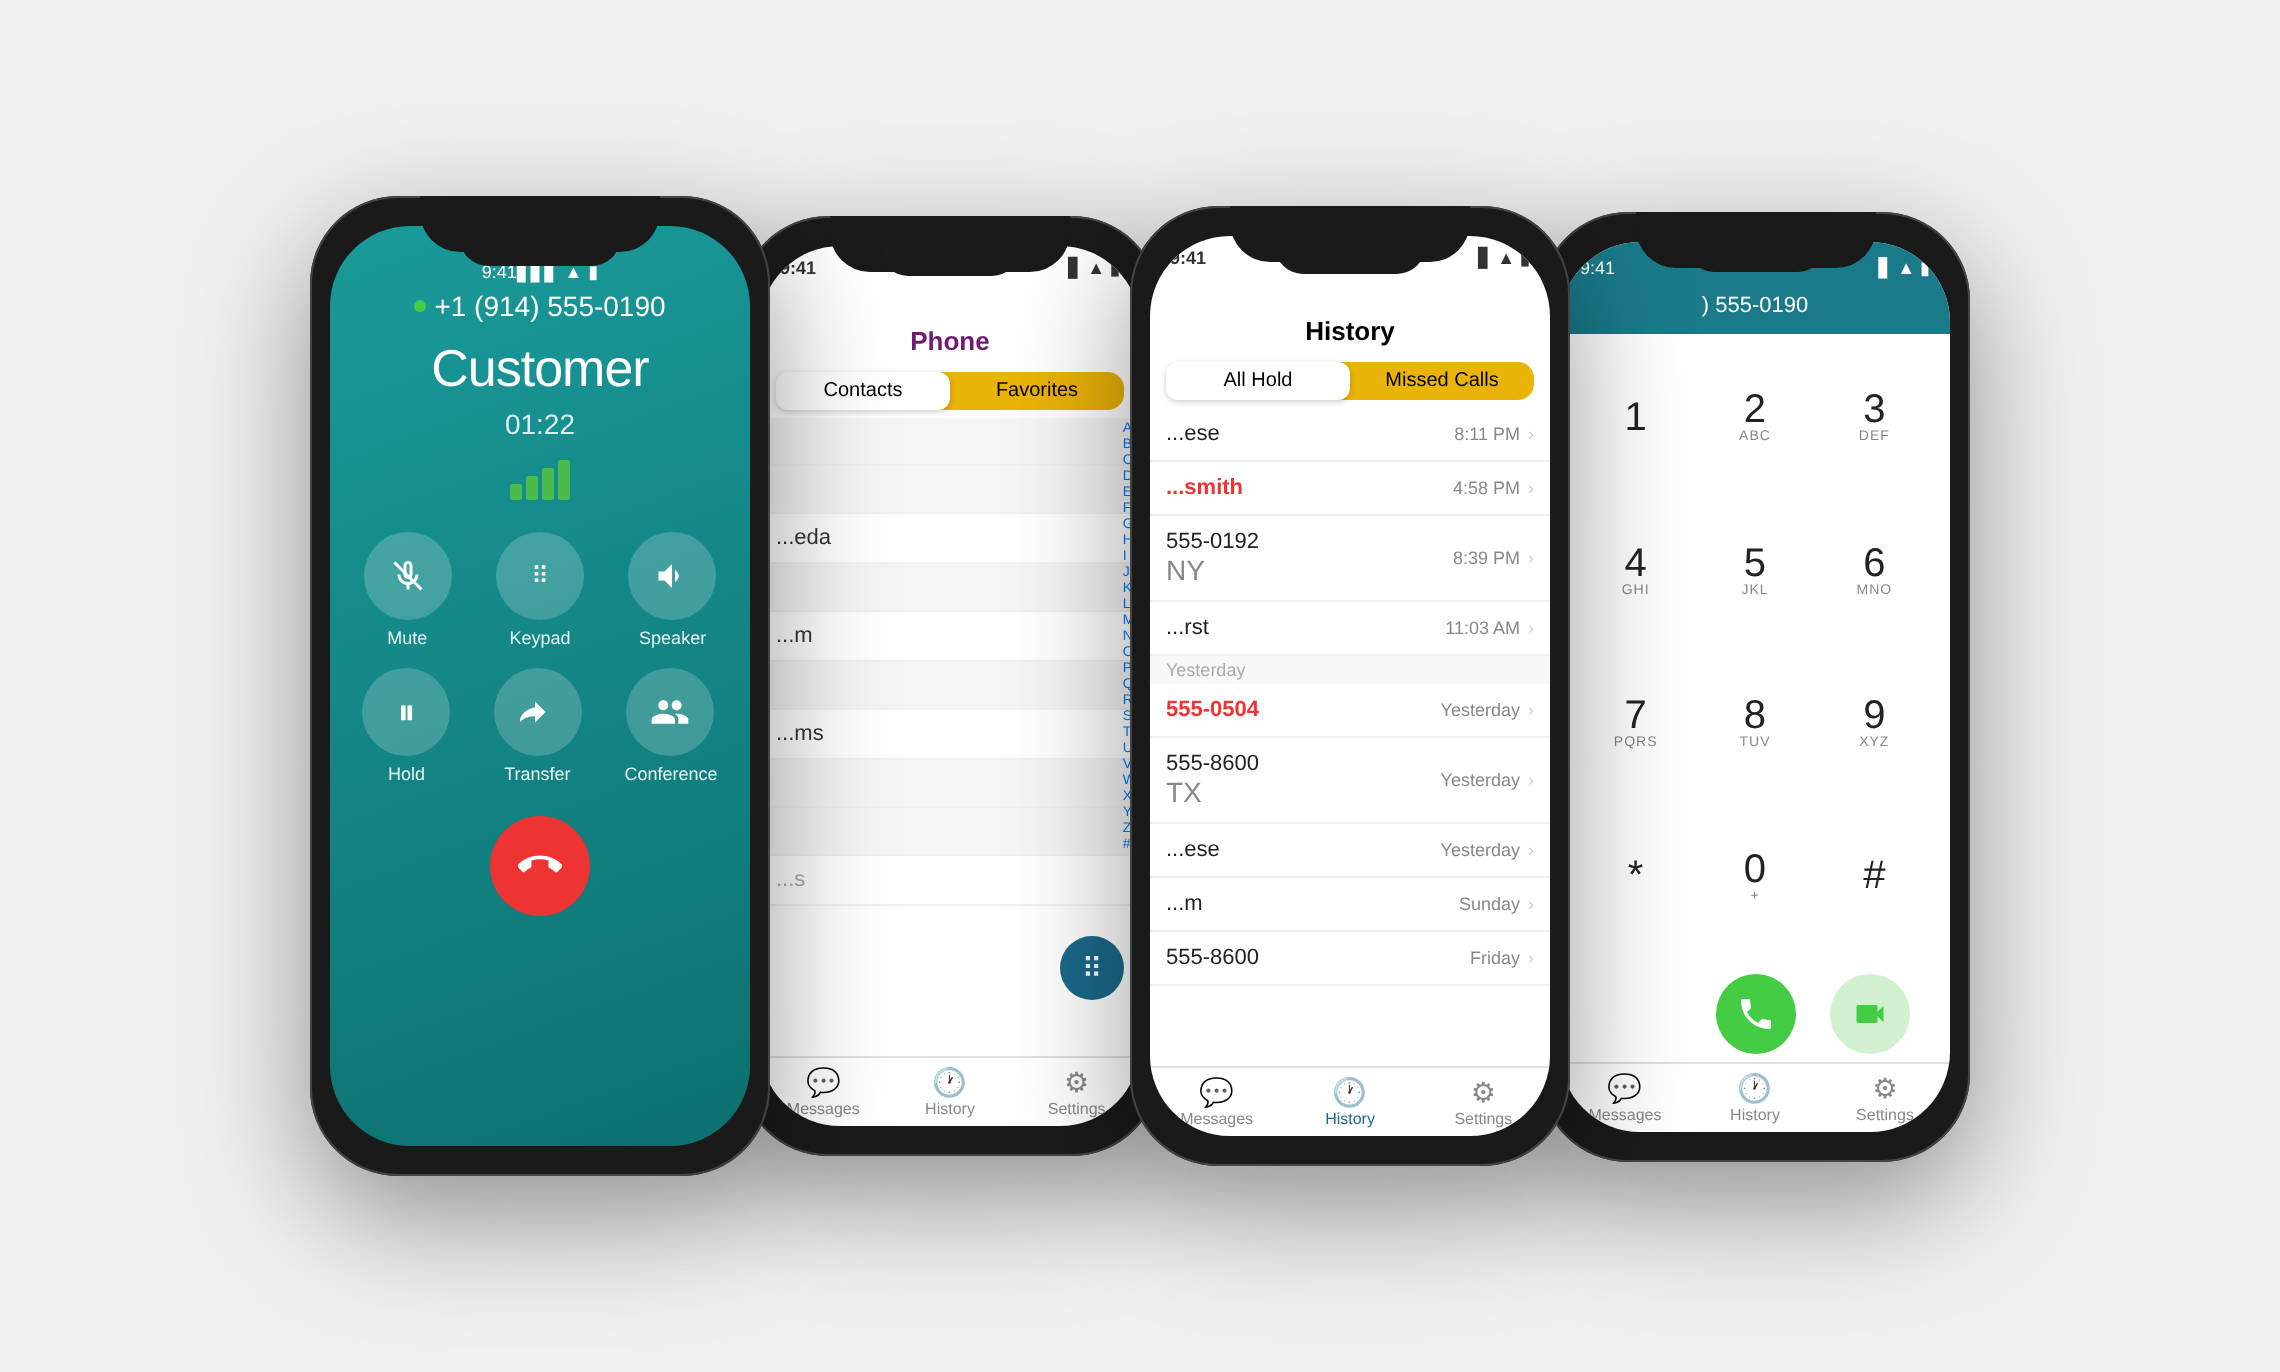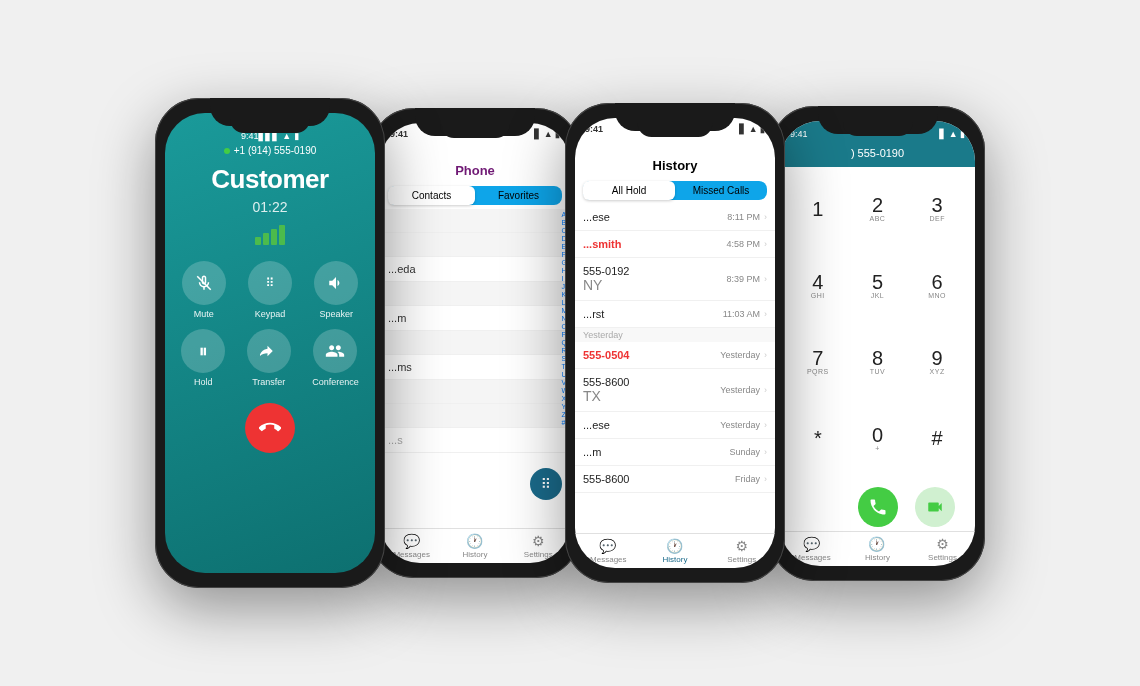--- a/index.html
+++ b/index.html
@@ -68,21 +68,21 @@
     }
     .caller-info {
       display: flex;
       flex-direction: column;
       align-items: center;
       margin-top: 8px;
       flex: 0 0 auto;
     }
     .caller-name {
       font-size: 26px;
-      font-weight: 700;
+      font-weight: 400;
       letter-spacing: -0.5px;
       margin-bottom: 4px;
     }
     .call-duration {
       font-size: 14px;
       opacity: 0.85;
       margin-bottom: 10px;
     }
     .signal-bars {
       display: flex;
@@ -181,21 +181,21 @@
       text-align: center;
       padding: 22px 0 4px;
       font-size: 13px;
       font-weight: 600;
       color: #701a75;
     }
     .tab-bar-top {
       display: flex;
       margin: 4px 8px;
       border-radius: 8px;
-      background: #0ea5e9;
+      background: #eab308;
       padding: 0;
     }
     .tab-pill {
       flex: 1;
       text-align: center;
       padding: 4px 0;
       font-size: 10px;
       border-radius: 6px;
       font-weight: 500;
     }
@@ -436,21 +436,21 @@
           <span>9:41</span>
           <div style="display:flex;gap:3px;align-items:center;">
             <span>▋▋▋</span>
             <span>▲</span>
             <span>▮</span>
           </div>
         </div>
 
         <div class="teal-phone-indicator">
           <div class="green-dot"></div>
-          <span style="font-size:10px;color:white;">+1 (914) 555-0190</span>
+          <span style="font-size:14px;color:white;">+1 (914) 555-0190</span>
         </div>
 
         <div class="caller-info">
           <div class="caller-name">Customer</div>
           <div class="call-duration">01:22</div>
         </div>
 
         <div class="signal-bars">
           <div class="signal-bar" style="height:8px;"></div>
           <div class="signal-bar" style="height:12px;"></div>

